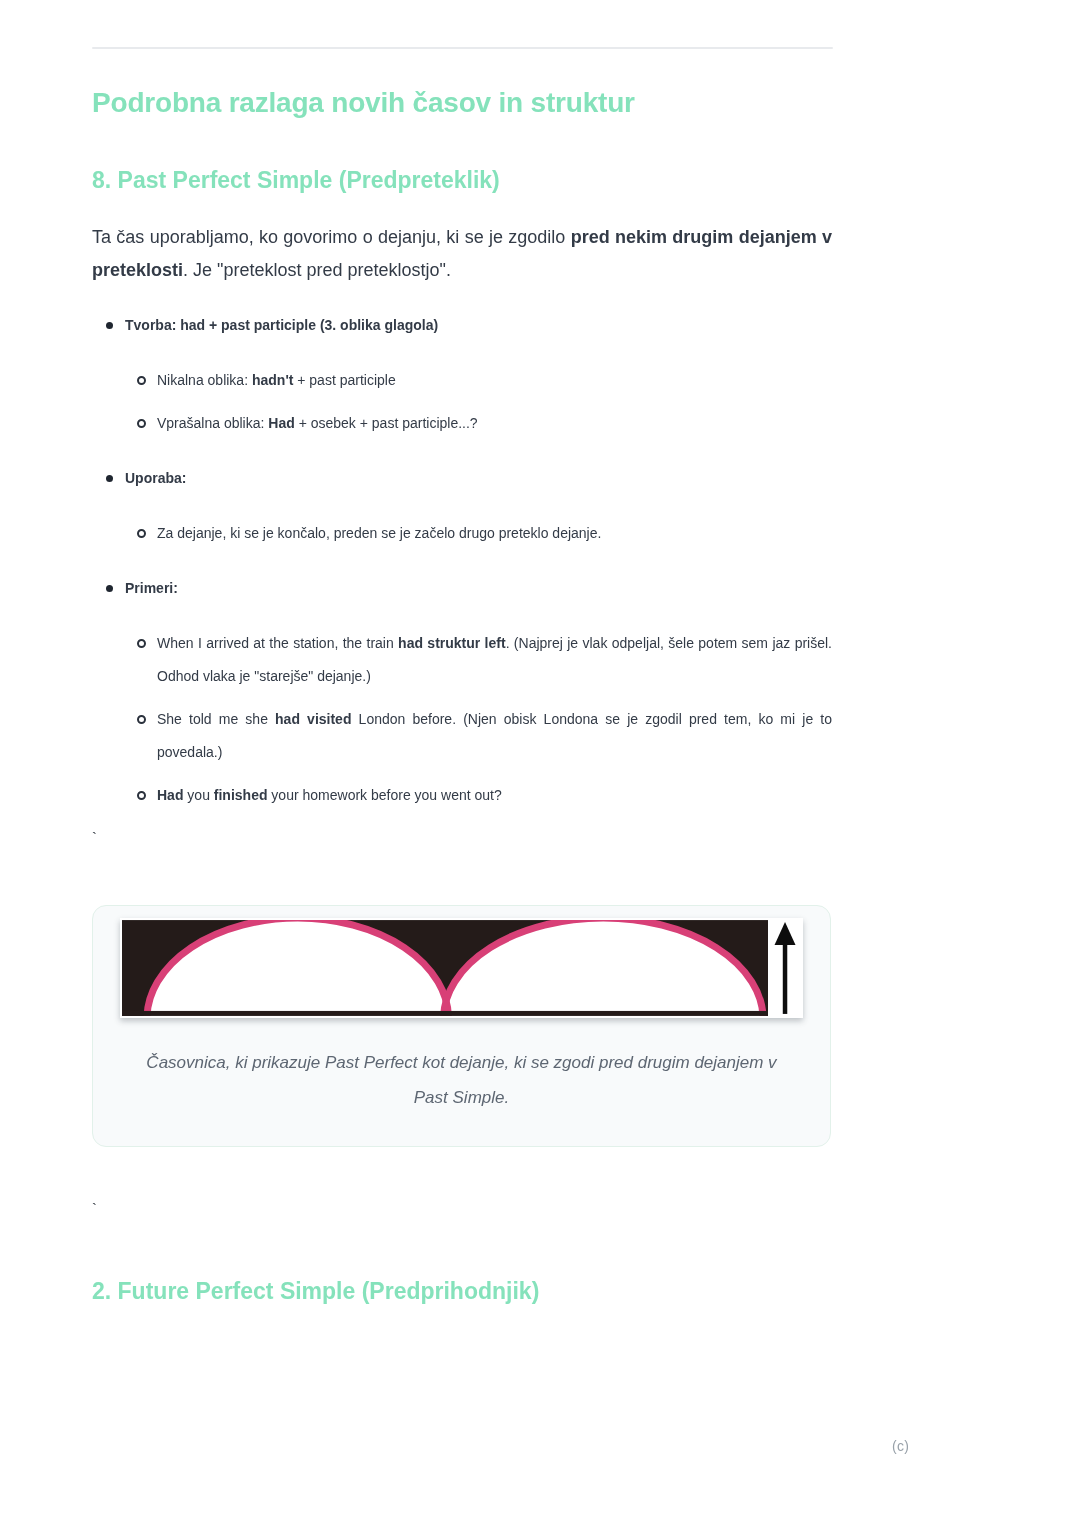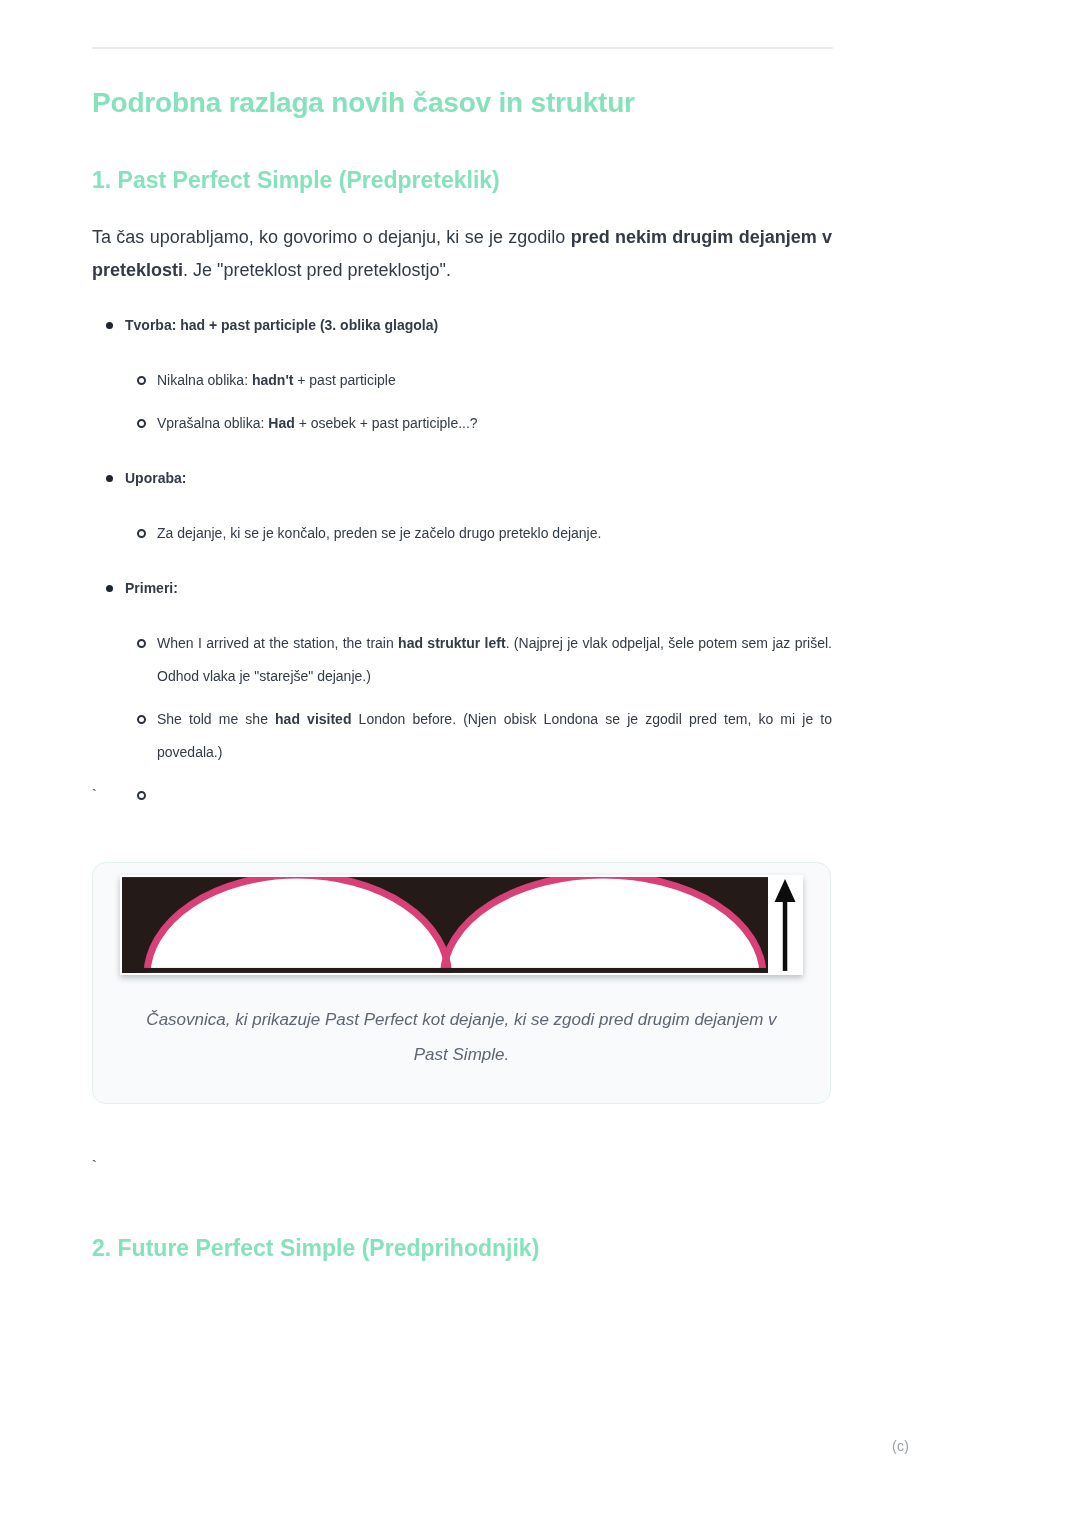--- a/index.html
+++ b/index.html
@@ -68,21 +68,21 @@
 
 <div class="page">
 
   <div class="right-accent-bar"></div>
   <div class="top-divider"></div>
 
   <div class="content">
 
     <h1 class="page-title">Podrobna razlaga novih časov in struktur</h1>
 
-    <h2 class="section-heading">1. Past Perfect Simple (Predpreteklik)</h2>
+    <h2 class="section-heading">8. Past Perfect Simple (Predpreteklik)</h2>
 
     <p class="intro">Ta čas uporabljamo, ko govorimo o dejanju, ki se je zgodilo <b>pred nekim drugim dejanjem v preteklosti</b>. Je "preteklost pred preteklostjo".</p>
 
     <ul class="l1">
 
       <li>
         <span class="bullet-dot"></span>
         <span><b>Tvorba: had + past participle (3. oblika glagola)</b></span>
         <ul class="l2">
           <li>
@@ -114,20 +114,21 @@
           <li>
             <span class="bullet-ring"></span>
             <span>When I arrived at the station, the train <b>had struktur left</b>. (Najprej je vlak odpeljal, šele potem sem jaz prišel. Odhod vlaka je "starejše" dejanje.)</span>
           </li>
           <li>
             <span class="bullet-ring"></span>
             <span>She told me she <b>had visited</b> London before. (Njen obisk Londona se je zgodil pred tem, ko mi je to povedala.)</span>
           </li>
           <li>
             <span class="bullet-ring"></span>
+            <span><b>Had</b> you <b>finished</b> your homework before you went out?</span>
           </li>
         </ul>
       </li>
 
     </ul>
 
     <div class="stray-tick">`</div>
 
     <div class="figure-card">
       <div class="timeline-figure">

